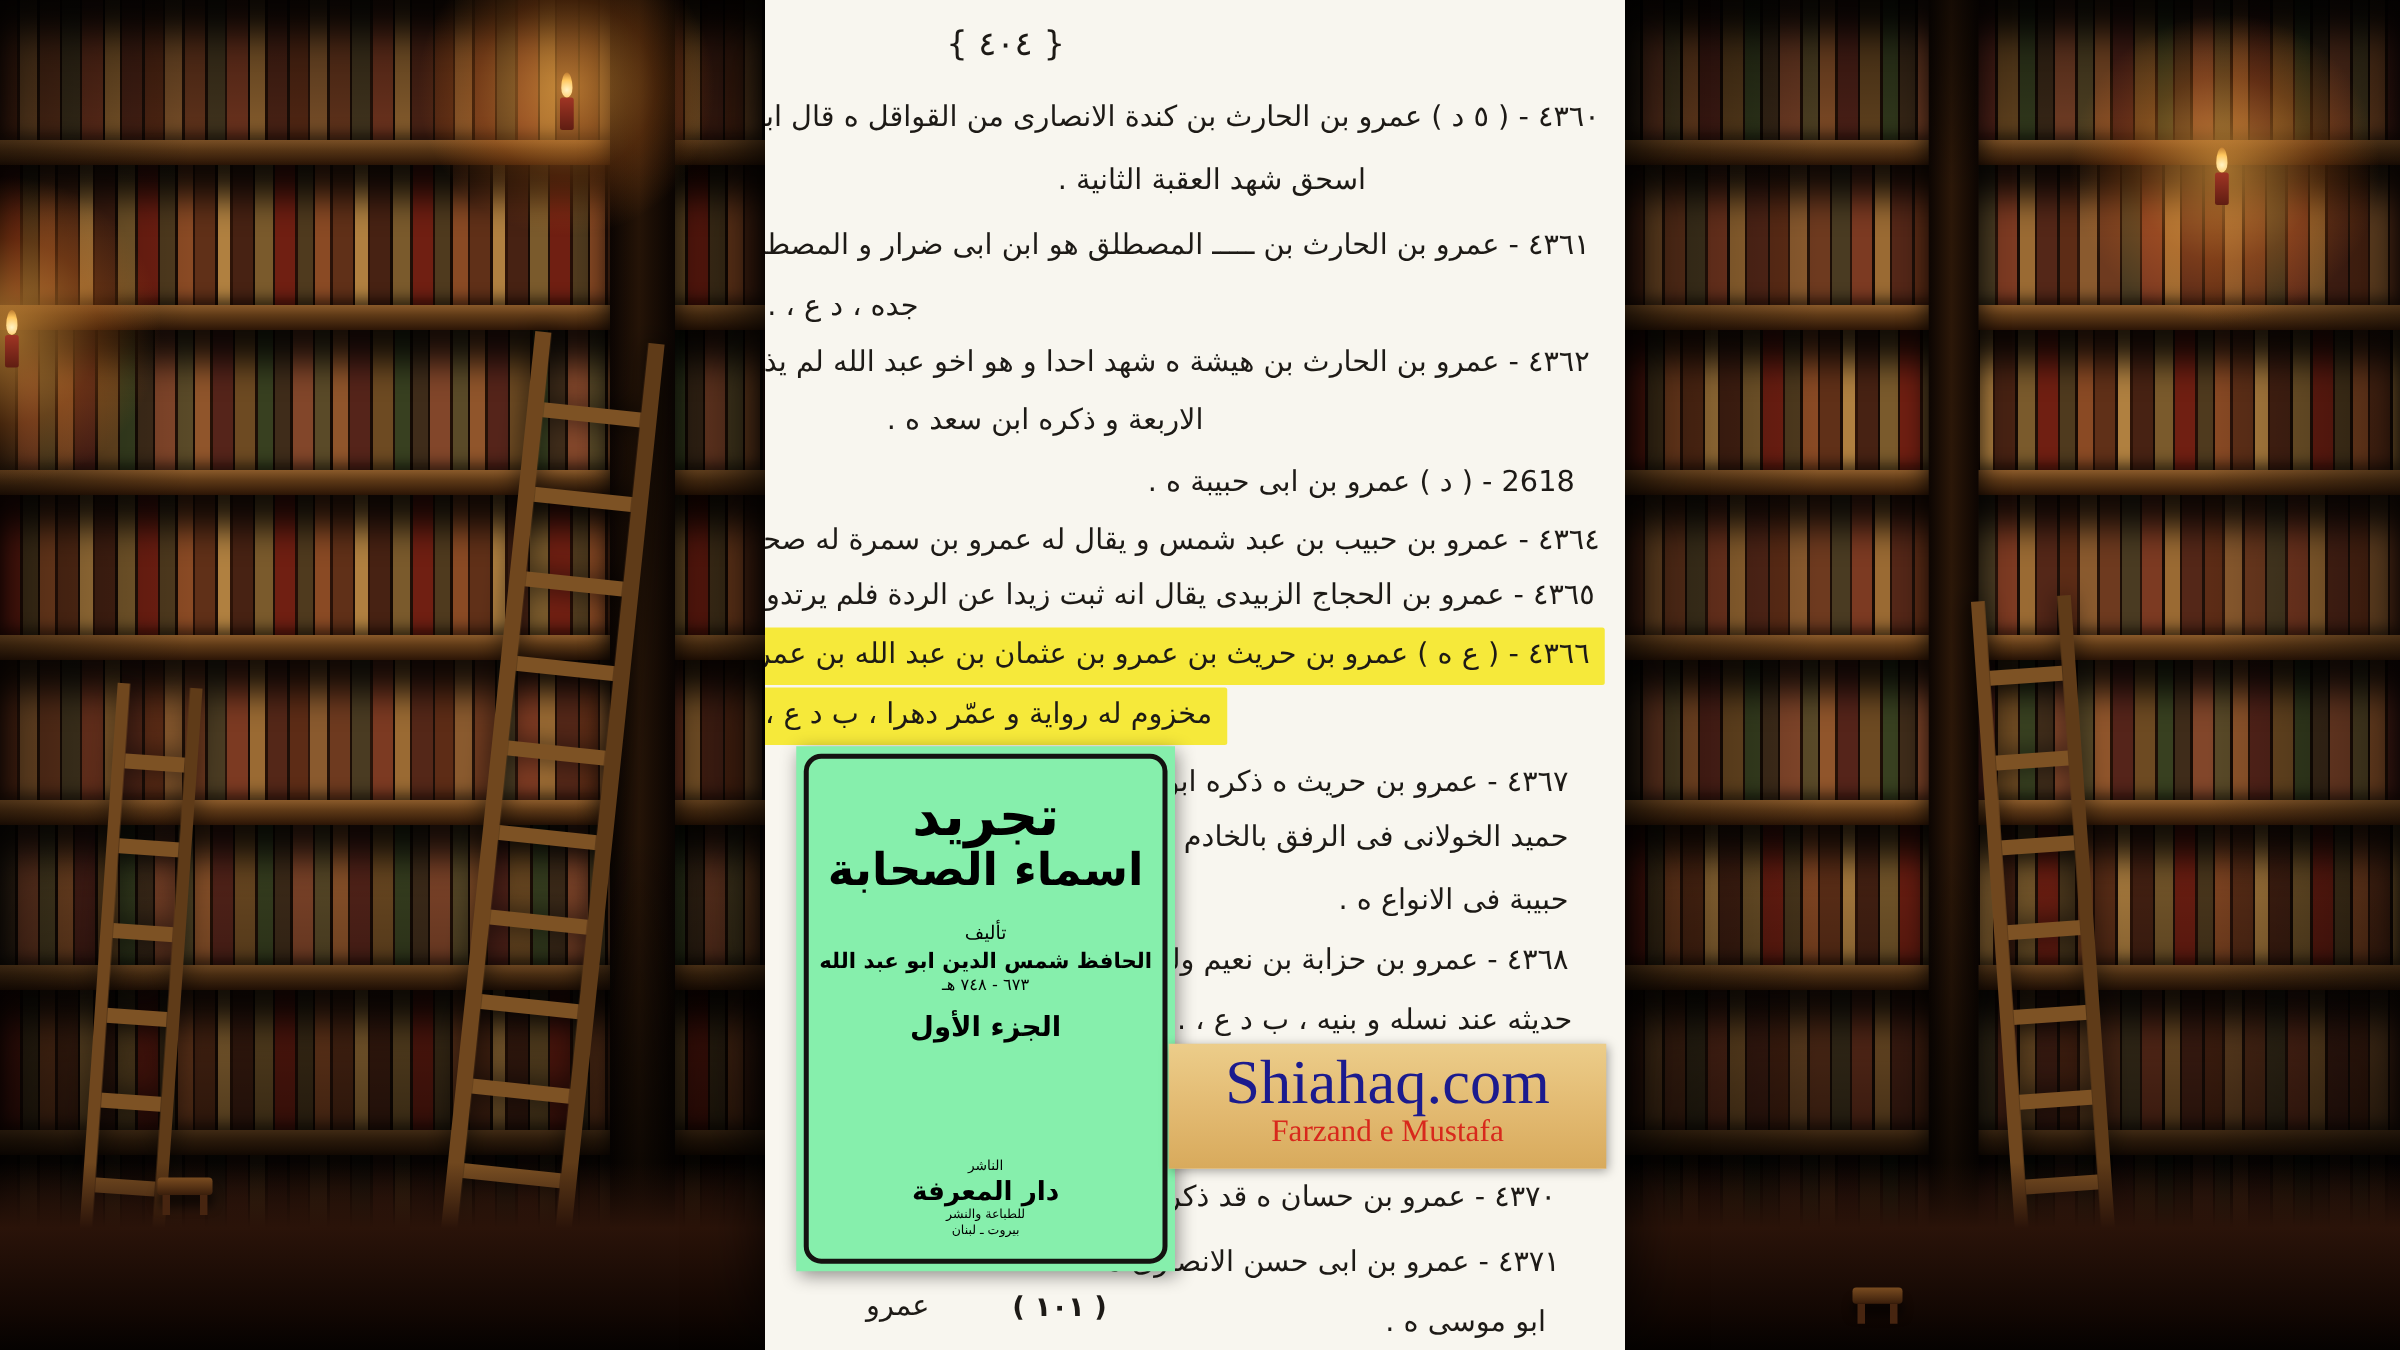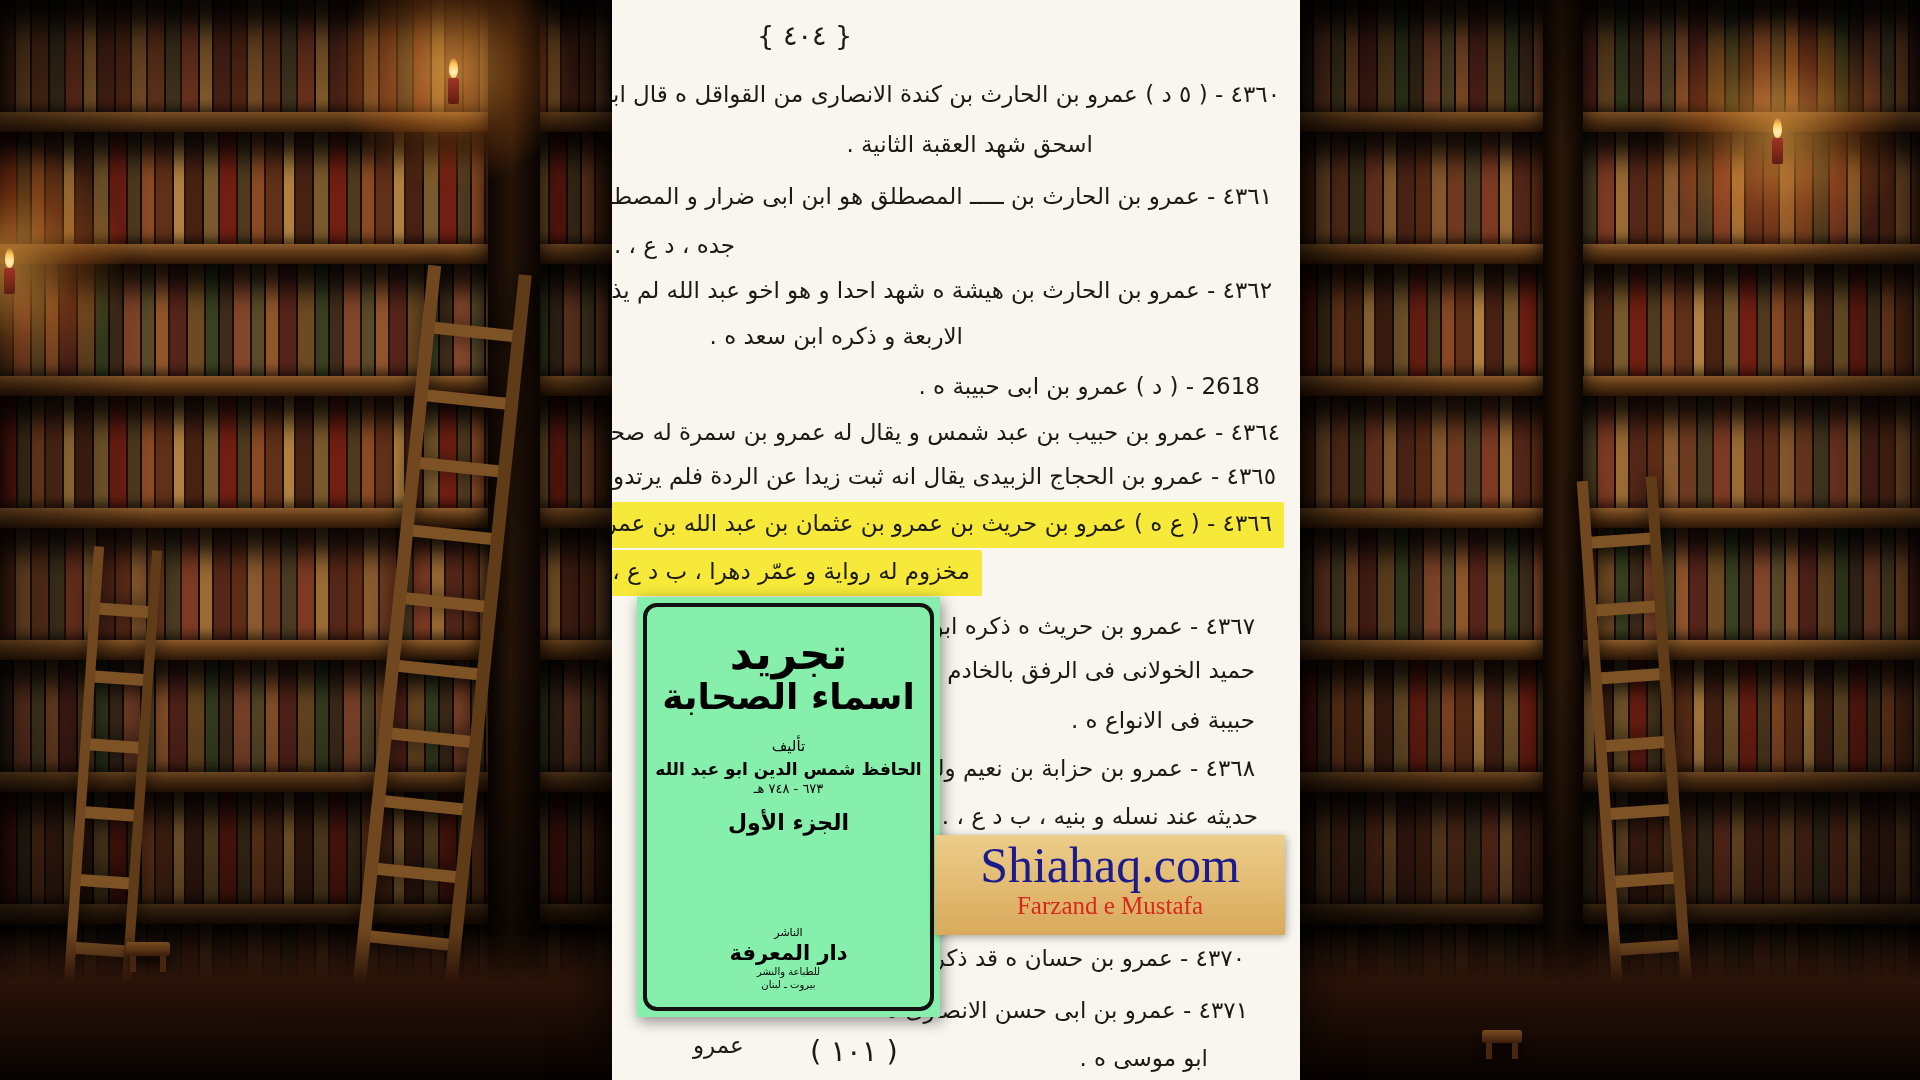--- a/index.html
+++ b/index.html
@@ -38,21 +38,21 @@
          box-shadow:0 10px 8px rgba(0,0,0,.55);}
   .stool::before,.stool::after{content:"";position:absolute;top:100%;width:6px;height:16px;background:#472510;}
   .stool::before{left:4px;} .stool::after{right:4px;}
 
   
   #scan-page{position:absolute;left:612px;top:0;width:688px;height:1080px;background:#f8f6ef;
              box-shadow:0 0 46px rgba(0,0,0,.85);overflow:hidden;direction:rtl;color:#1d1a16;}
   #scan-header{position:absolute;top:20px;left:0;width:56%;text-align:center;font-size:27px;letter-spacing:2px;}
   .scan-line{position:absolute;white-space:nowrap;font-size:23px;line-height:36px;direction:rtl;}
   .scan-line.hl{padding:3px 12px 7px;border-radius:2px;}
-  #scan-footer-num{position:absolute;left:198px;top:1034px;font-size:29px;}
+  #scan-footer-num{position:absolute;left:198px;top:1034px;font-size:22px;font-weight:bold;}
   #scan-catchword{position:absolute;left:81px;top:1032px;font-size:23px;}
 
   
   #cover{position:absolute;left:637px;top:597px;width:303px;height:420px;background:#86efac;
          box-shadow:2px 4px 14px rgba(0,0,0,.45);z-index:5;}
   #cover-frame{position:absolute;inset:6px;border:4px solid #141210;border-radius:14px;text-align:center;direction:rtl;}
   #cover-title1{margin-top:24px;font-size:44px;font-weight:bold;line-height:1.05;}
   #cover-title2{font-size:36px;font-weight:bold;line-height:1.1;}
   #cover-byline{margin-top:20px;font-size:15px;}
   #cover-author1{margin-top:4px;font-size:17px;font-weight:bold;}
@@ -182,21 +182,21 @@
         <div class="scan-line" style="top: 458px; right: 24px;">٤٣٦٥ - عمرو بن الحجاج الزبيدى يقال انه ثبت زيدا عن الردة فلم يرتدوا ه</div>
         <div class="scan-line hl" style="top: 502px; right: 16px; background: rgb(246, 233, 58);">٤٣٦٦ - ( ع ه ) عمرو بن حريث بن عمرو بن عثمان بن عبد الله بن عمرو بن</div>
         <div class="scan-line hl" style="top: 550px; right: 318px; background: rgb(246, 233, 58);">مخزوم له رواية و عمّر دهرا ، ب د ع ، .</div>
         <div class="scan-line" style="top: 608px; right: 45px;">٤٣٦٧ - عمرو بن حريث ه ذكره ابو يعلى</div>
         <div class="scan-line" style="top: 652px; right: 45px;">حميد الخولانى فى الرفق بالخادم ه قال ابـ</div>
         <div class="scan-line" style="top: 702px; right: 45px;">حبيبة فى الانواع ه .</div>
         <div class="scan-line" style="top: 750px; right: 45px;">٤٣٦٨ - عمرو بن حزابة بن نعيم ولد على عهـ</div>
         <div class="scan-line" style="top: 798px; right: 42px;">حديثه عند نسله و بنيه ، ب د ع ، .</div>
         <div class="scan-line" style="top: 940px; right: 55px;">٤٣٧٠ - عمرو بن حسان ه قد ذكر فى سنبـ</div>
         <div class="scan-line" style="top: 992px; right: 52px;">٤٣٧١ - عمرو بن ابى حسن الانصارى ه</div>
-        <div class="scan-line" style="top: 1040px; right: 92px;">ابو موسى ه .</div>
+        <div class="scan-line" style="top: 1040px; right: 63px;">ابو موسى ه .</div>
       </div>
     <div id="scan-footer-num">( ١٠١ )</div>
     <div id="scan-catchword">عمرو</div>
   </div>
 
   <div id="cover">
     <div id="cover-frame">
       <div id="cover-title1">تجريد</div>
       <div id="cover-title2">اسماء الصحابة</div>
       <div id="cover-byline">تأليف</div>

